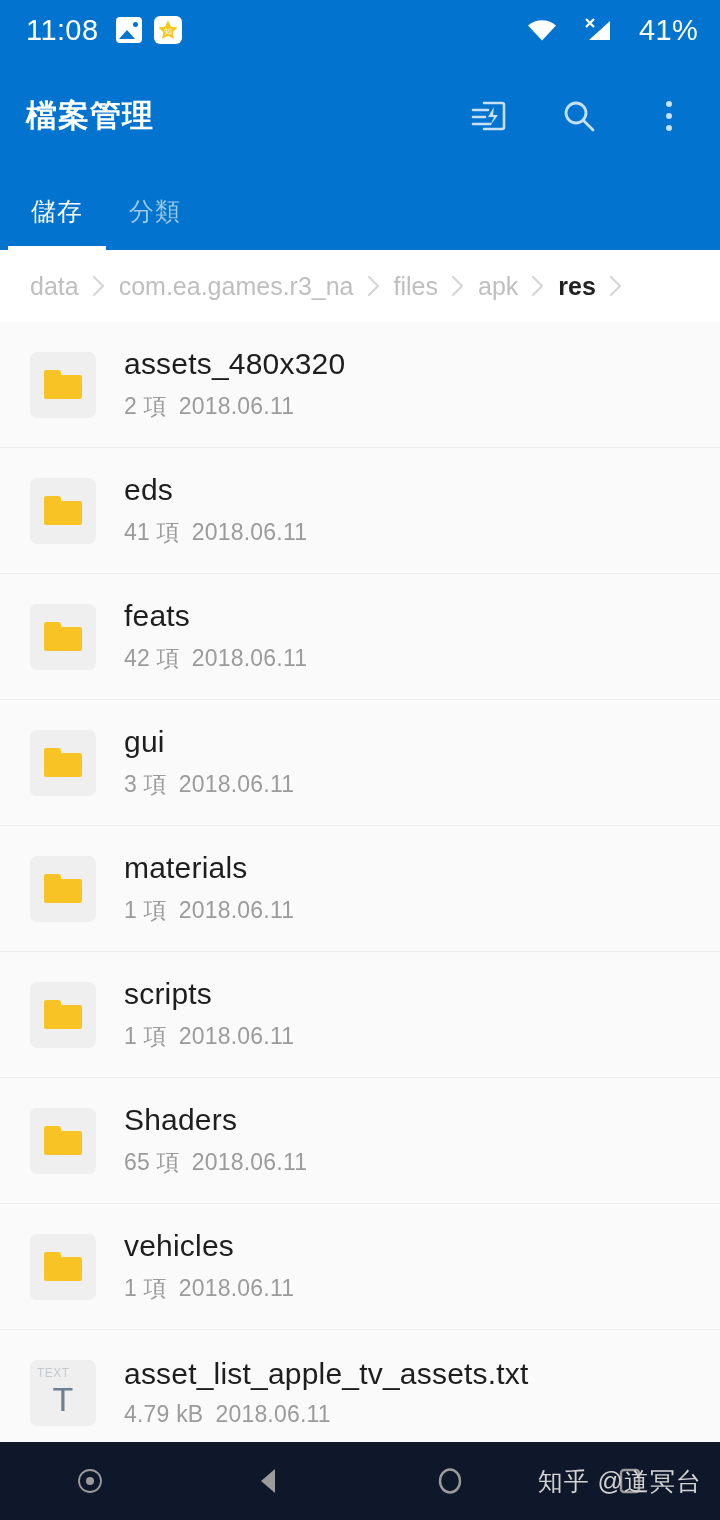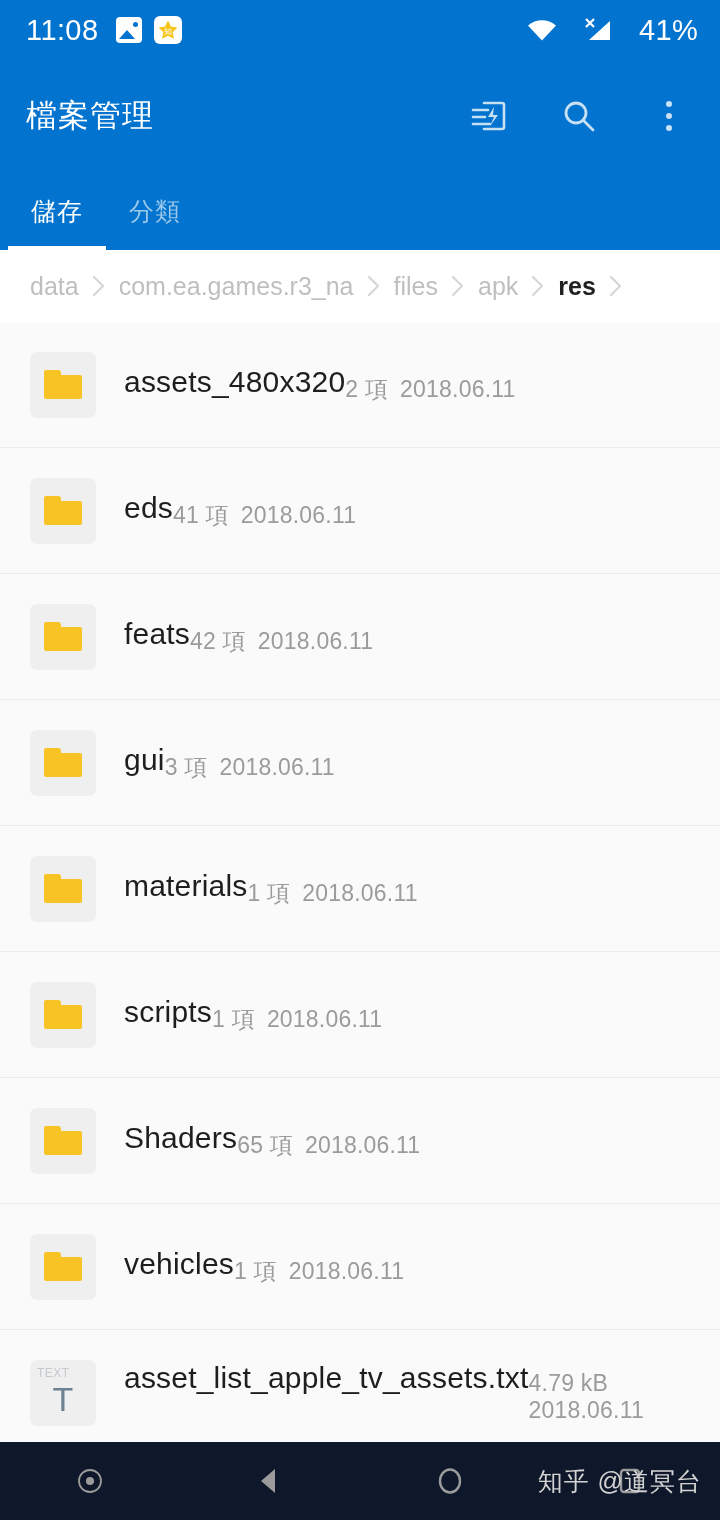--- a/index.html
+++ b/index.html
@@ -49,21 +49,21 @@
   .ic-signal { width:30px; height:26px; position:relative; }
   .ic-signal svg { display:block; }
 
   
   .appbar {
     height:112px; background:#0273CE;
     display:flex; align-items:center;
     padding:0 22px 0 26px;
   }
   .app-title {
-    color:#FFFFFF; font-size:31px; font-weight:400;
+    color:#FFFFFF; font-size:31px; font-weight:700;
     letter-spacing:1px;
   }
   .appbar-spacer { flex:1; }
   .appbar-actions { display:flex; align-items:center; gap:48px; padding-right:8px;}
   .act { width:42px; height:42px; display:flex; align-items:center; justify-content:center; cursor:pointer; }
   .act svg { display:block; }
   .ic-dots { display:flex; flex-direction:column; gap:6px; align-items:center; }
   .ic-dots i { width:6px; height:6px; border-radius:50%; background:#C8E0F4; display:block; }
 
   
@@ -126,21 +126,21 @@
   }
   .thumb.text-thumb { background:#EFEFEF; }
   .txt-label {
     position:absolute; left:7px; top:6px;
     font-size:12px; color:#C4C9CE; letter-spacing:.5px;
   }
   .txt-T {
     font-size:34px; color:#6C8293; font-weight:500; line-height:1;
     margin-top:12px;
   }
-  .meta { margin-left:28px; display:flex; flex-direction:row; justify-content:center; }
+  .meta { margin-left:28px; display:flex; flex-direction:column; justify-content:center; }
   .fname {
     font-size:30px; color:#1E1E1E; line-height:1.15; letter-spacing:.2px;
   }
   .fsub {
     font-size:23px; color:#9B9B9B; margin-top:9px; letter-spacing:.2px;
   }
   .fsub .sep { display:inline-block; width:12px; }
 
   
   .navbar {

